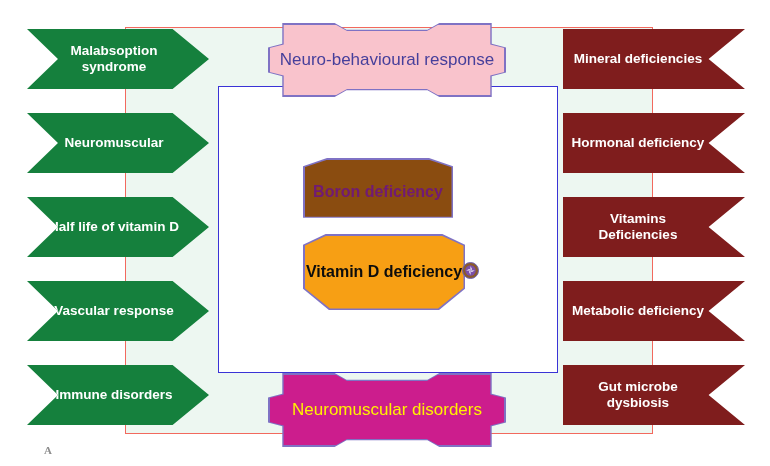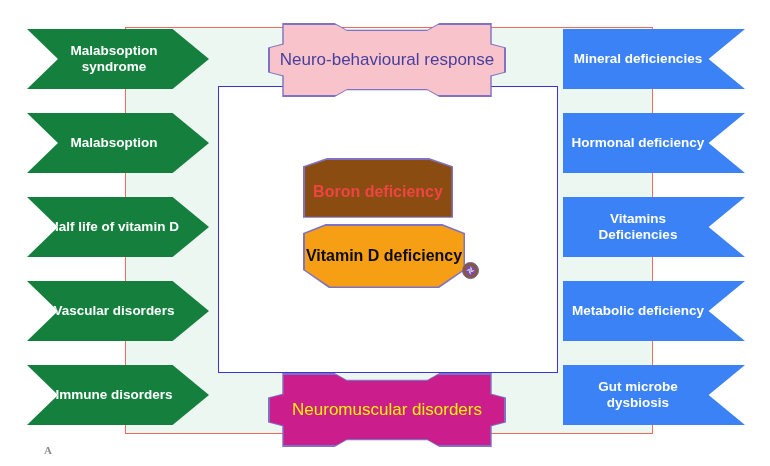--- a/index.html
+++ b/index.html
@@ -63,21 +63,21 @@
     padding-right: 22px;
     box-sizing: border-box;
   }
 
   
   .penn {
     position: absolute;
     left: 563px;
     width: 182px;
     height: 60px;
-    background: #3b82f6;
+    background: #7f1d1d;
     -webkit-clip-path: polygon(0% 0%, 100% 0%, 100% 0%, 80% 50%, 100% 100%, 100% 100%, 0% 100%);
     clip-path: polygon(0% 0%, 100% 0%, 80% 50%, 100% 100%, 0% 100%);
     display: flex;
     align-items: center;
     justify-content: center;
     text-align: center;
     color: #ffffff;
     font-weight: bold;
     font-size: 13.5px;
     line-height: 1.18;
@@ -178,27 +178,27 @@
     left: 303px;
     top: 158px;
     width: 150px;
     height: 68px;
   }
   #hex-boron .hex-bg, #hex-boron .hex-fg {
     -webkit-clip-path: polygon(0% 12%, 16% 0%, 84% 0%, 100% 12%, 100% 88%, 0% 88%);
     clip-path: polygon(0% 12%, 16% 0%, 84% 0%, 100% 12%, 100% 88%, 0% 88%);
   }
   #hex-boron .hex-fg { background: #8a4c10; }
-  #hex-boron .hex-label { color: #ef4444; }
+  #hex-boron .hex-label { color: #701a75; }
 
   #hex-vitd {
     left: 303px;
-    top: 224px;
+    top: 234px;
     width: 162px;
-    height: 64px;
+    height: 76px;
   }
   #hex-vitd .hex-bg, #hex-vitd .hex-fg {
     -webkit-clip-path: polygon(0% 14%, 14% 0%, 86% 0%, 100% 14%, 100% 72%, 84% 100%, 16% 100%, 0% 72%);
     clip-path: polygon(0% 14%, 14% 0%, 86% 0%, 100% 14%, 100% 72%, 84% 100%, 16% 100%, 0% 72%);
   }
   #hex-vitd .hex-fg { background: #f79f14; }
   #hex-vitd .hex-label { color: #0d0d0d; }
 
   
   #rotate-handle {
@@ -235,27 +235,27 @@
 <div id="canvas">
 
   <div class="frame-red"></div>
 
   <div class="frame-blue"></div>
 
   <div class="chev" style="top:29px">
     <span>Malabsoption syndrome</span>
   </div>
   <div class="chev" style="top:113px">
-    <span>Malabsoption</span>
+    <span>Neuromuscular</span>
   </div>
   <div class="chev" style="top:197px">
     <span>Half life of vitamin D</span>
   </div>
   <div class="chev" style="top:281px">
-    <span>Vascular disorders</span>
+    <span>Vascular response</span>
   </div>
   <div class="chev" style="top:365px">
     <span>Immune disorders</span>
   </div>
 
   <div class="penn" style="top:29px">
     <span>Mineral deficiencies</span>
   </div>
   <div class="penn" style="top:113px">
     <span>Hormonal deficiency</span>

